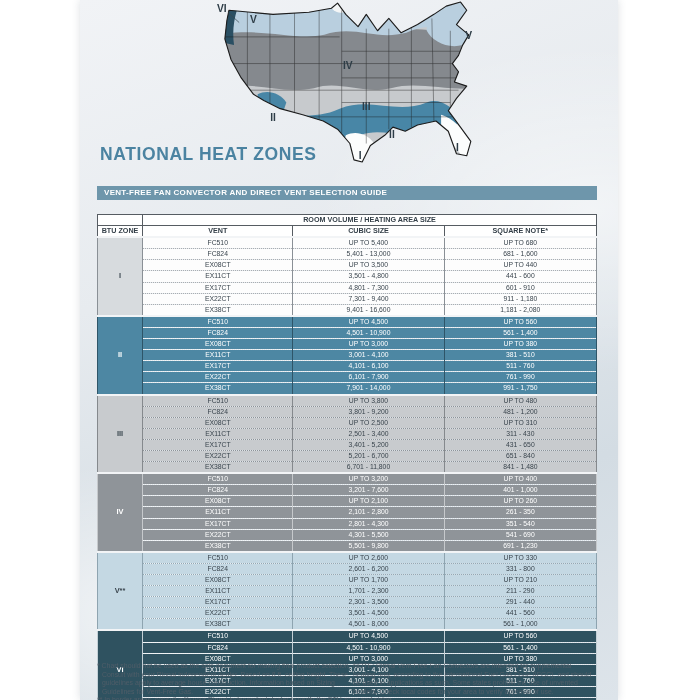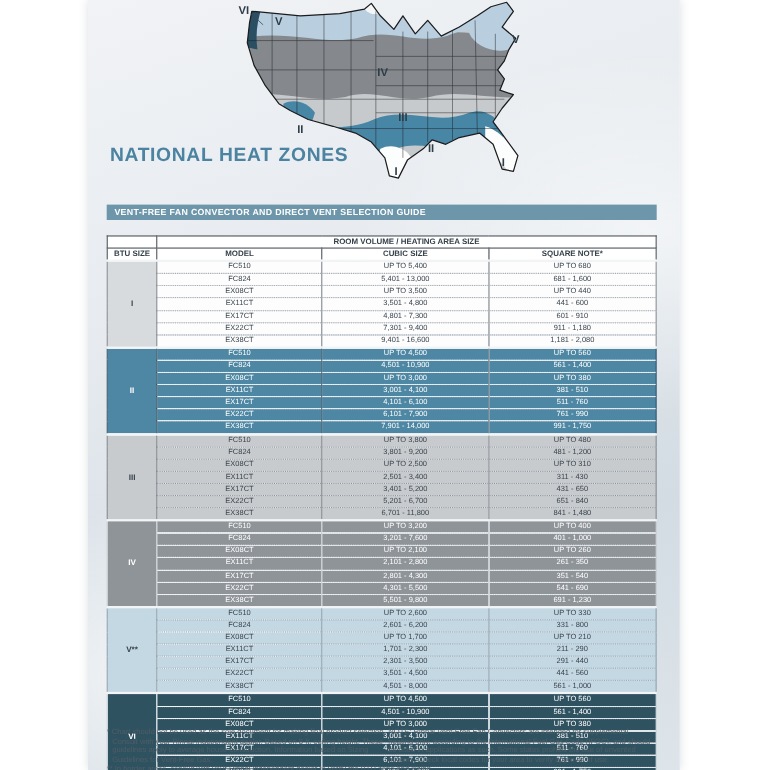--- a/index.html
+++ b/index.html
@@ -17,21 +17,21 @@
       linear-gradient(160deg,#f1f3f6 0%,#e7ebef 35%,#d3dce3 72%,#dde4ea 100%);
     box-shadow:0 0 8px rgba(60,80,95,.18);
   }
 
   
   .map{position:absolute;left:135px;top:0;width:280px;height:164px;}
   .map text{font-family:"Liberation Sans",sans-serif;font-weight:bold;fill:#2e3d47;}
 
   
   .page-title{
-    position:absolute;left:20px;top:130px;margin:0;
+    position:absolute;left:20px;top:144px;margin:0;
     font-size:17.5px;font-weight:bold;letter-spacing:.6px;color:#4b83a1;
   }
 
   
   .table-wrap{position:absolute;left:17px;top:186px;width:500px;}
   .table-title{
     height:14px;line-height:14px;background:#6e96ab;color:#ffffff;
     font-size:8px;font-weight:bold;letter-spacing:.3px;padding-left:7px;
   }
   table.guide{
@@ -166,22 +166,22 @@
           <col class="c-model">
           <col class="c-cubic">
           <col class="c-square">
       </colgroup>
       <thead>
         <tr>
           <td class="corner"></td>
           <td colspan="3">ROOM VOLUME / HEATING AREA SIZE</td>
         </tr>
         <tr>
-          <td>BTU SIZE</td>
-          <td>MODEL</td>
+          <td>BTU ZONE</td>
+          <td>VENT</td>
           <td>CUBIC SIZE</td>
           <td>SQUARE NOTE*</td>
         </tr>
       </thead>
       <tbody id="zones-tbody">
           <tr class="theme-z1 zone-start">
             <td class="zone-cell" rowspan="7">I</td>
             <td>FC510</td>
             <td>UP TO 5,400</td>
             <td>UP TO 680</td>

